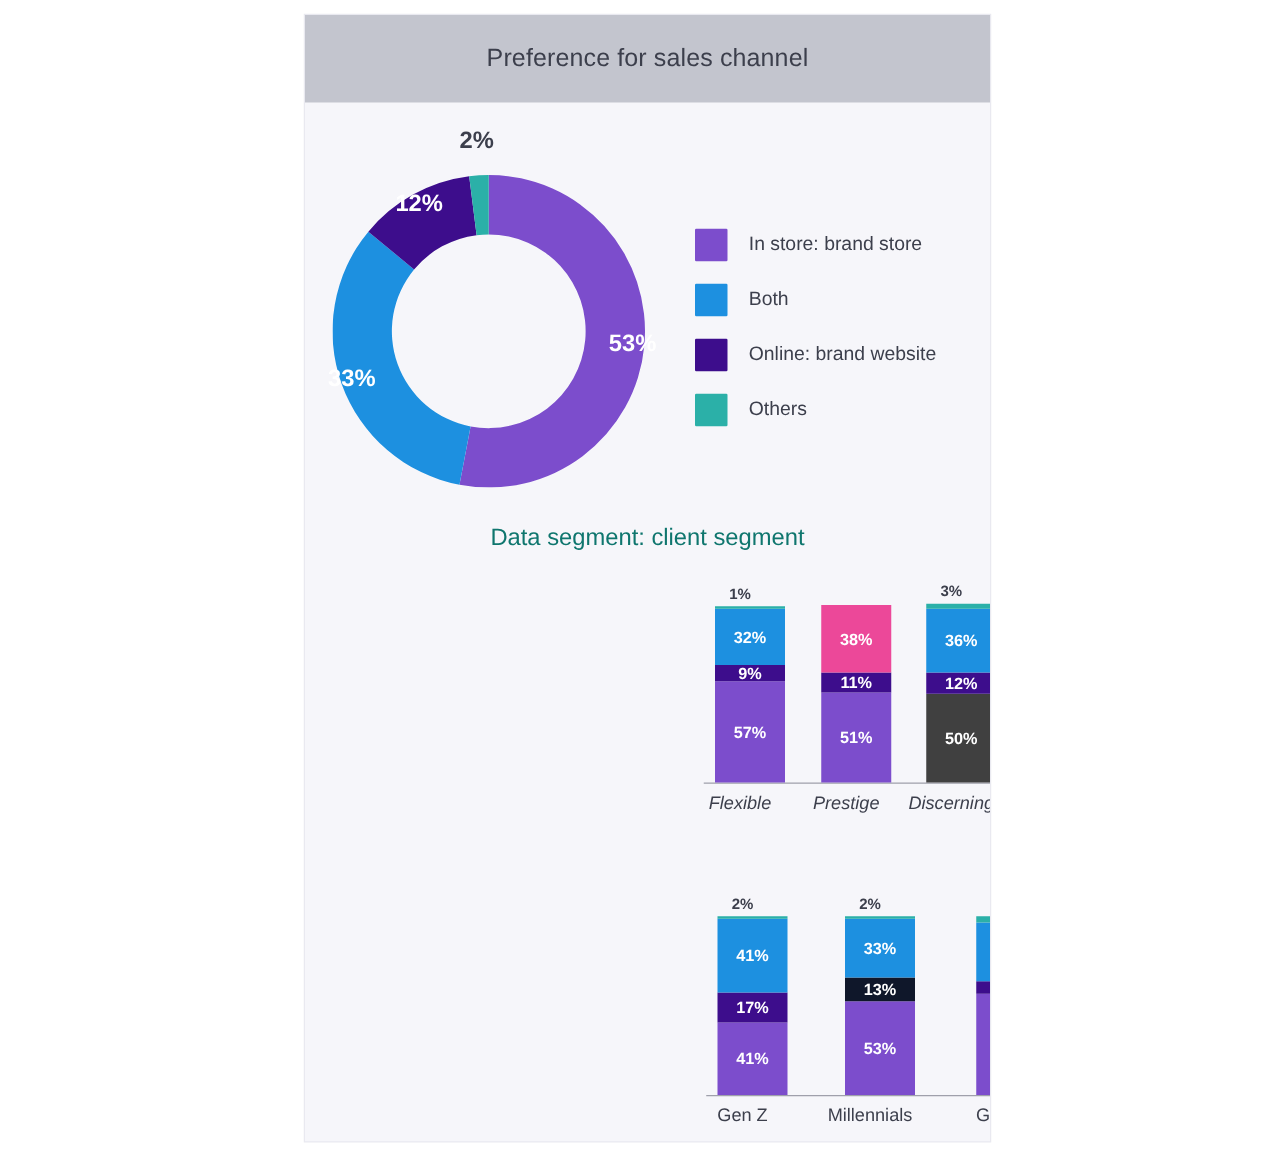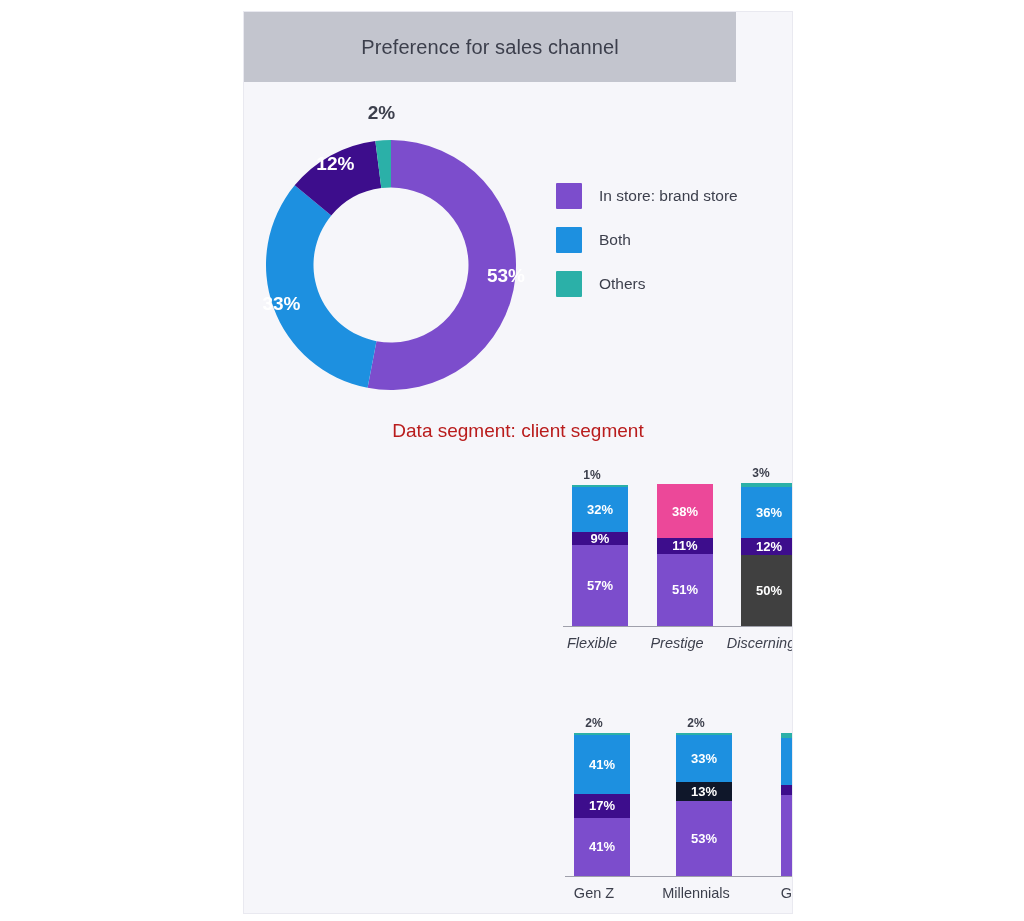--- a/index.html
+++ b/index.html
@@ -28,21 +28,21 @@
     height: 901px;
     background: #f6f6fa;
     box-shadow: 0 0 0 1px #e9e9f0;
     overflow: hidden;
   }
 
   .card-header {
     position: absolute;
     left: 0;
     top: 0;
-    width: 492px;
+    width: 548px;
     height: 70px;
     background: #c3c5ce;
     display: flex;
     align-items: center;
     justify-content: center;
   }
 
   .card-title {
     font-size: 20px;
     color: #3c3f4c;
@@ -118,21 +118,21 @@
   .bars-section.seg-client { top: 400px;  height: 250px; }
   .bars-section.seg-gen    { top: 650px;  height: 251px; }
 
   .bars-title {
     position: absolute;
     left: 0;
     top: 8px;
     width: 548px;
     text-align: center;
     font-size: 19px;
-    color: #b91c1c;
+    color: #0f766e;
   }
 
   .plot {
     position: absolute;
     left: 0;
     top: 45px;
     width: 548px;
     height: 170px;
   }
 
@@ -226,20 +226,24 @@
       <div class="legend" id="legend">
           <div class="legend-item">
             <div class="legend-swatch" style="background: rgb(124, 77, 204);"></div>
             <div class="legend-text">In store: brand store</div>
           </div>
           <div class="legend-item">
             <div class="legend-swatch" style="background: rgb(29, 144, 224);"></div>
             <div class="legend-text">Both</div>
           </div>
           <div class="legend-item">
+            <div class="legend-swatch" style="background: rgb(61, 13, 140);"></div>
+            <div class="legend-text">Online: brand website</div>
+          </div>
+          <div class="legend-item">
             <div class="legend-swatch" style="background: rgb(43, 176, 168);"></div>
             <div class="legend-text">Others</div>
           </div>
         </div>
     </div>
 
     <div class="bars-section seg-client">
       <div class="bars-title">Data segment: client segment</div>
       <div class="plot" id="plot-client">
           <div class="axis-line" style="left: 319px; width: 389px;"></div>

